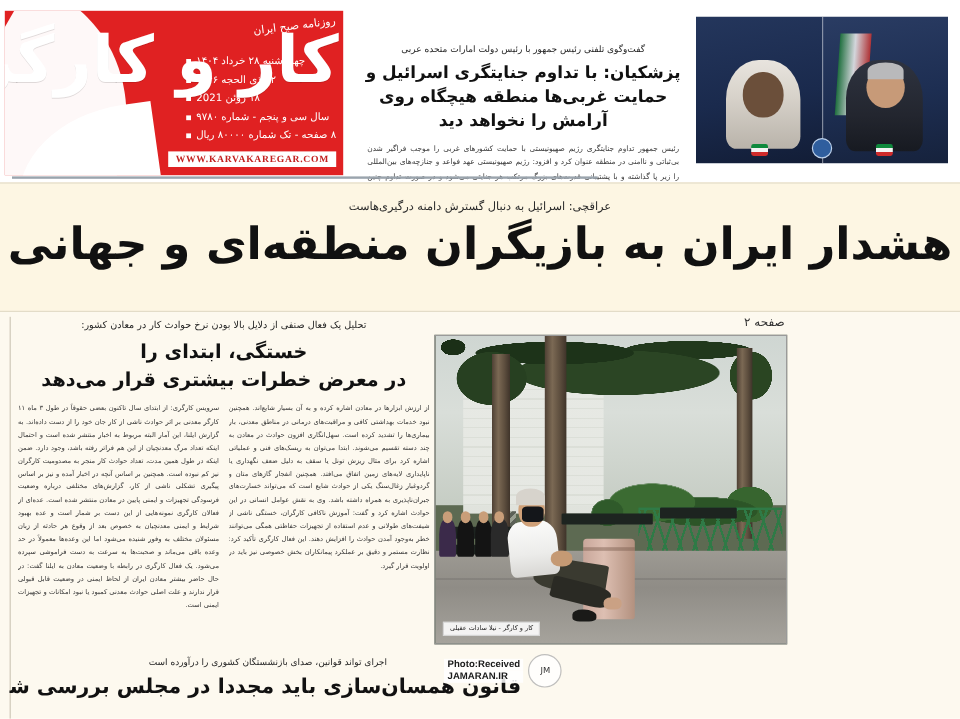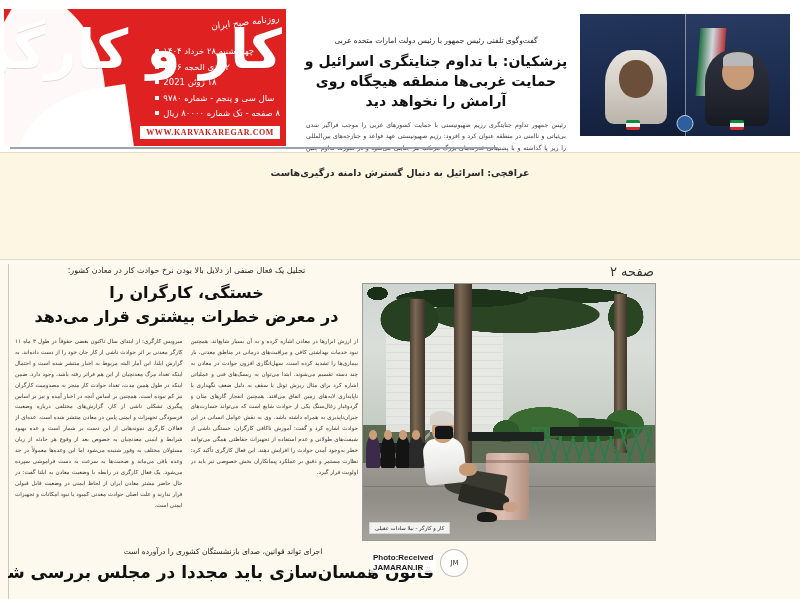--- a/index.html
+++ b/index.html
@@ -276,21 +276,20 @@
     border-top: 1px solid #e3dcc8;
     border-bottom: 1px solid #e3dcc8;
     text-align: center;
     box-sizing: border-box;
     padding-top: 14px;
   }
   .hero-kicker {
     font-size: 9.5px;
     color: #2a2a2a;
     margin-bottom: 4px;
-    font-weight: bold;
   }
   .hero-title {
     font-size: 37px;
     font-weight: bold;
     color: #111111;
     line-height: 1.18;
     letter-spacing: -.5px;
     white-space: nowrap;
   }
 
@@ -345,21 +344,21 @@
 
   
   .photo-block {
     flex: 1;
     box-sizing: border-box;
     padding: 0 4px 0 2px;
     display: flex;
     flex-direction: column;
   }
   .page-marker {
-    font-size: 13px;
+    font-size: 10px;
     color: #333;
     margin: 0 2px 4px 0;
     text-align: right;
   }
   .photo-frame {
     position: relative;
     width: 100%;
     height: 258px;
     border: 1px solid #9a9a9a;
     box-sizing: border-box;
@@ -681,28 +680,29 @@
         <div class="lp-badge ir"></div>
         <div class="lp-seal"></div>
       </div>
     </div>
 
     <div class="lead-rule"></div>
   </div>
 
   <div class="hero">
     <div class="hero-kicker">عراقچی: اسرائیل به دنبال گسترش دامنه درگیری‌هاست</div>
+    <div class="hero-title">هشدار ایران به بازیگران منطقه‌ای و جهانی</div>
   </div>
 
   <div class="main">
 
     <div class="story-right">
       <div class="sr-kicker">تحلیل یک فعال صنفی از دلایل بالا بودن نرخ حوادث کار در معادن کشور:</div>
       <div class="sr-title">
-        <div>خستگی، کارگران را</div>
+        <div>خستگی، ابتدای را</div>
         <div>در معرض خطرات بیشتری قرار می‌دهد</div>
       </div>
       <div class="sr-cols">
         <div class="sr-col">سرویس کارگری: از ابتدای سال تاکنون بعضی حقوقاً در طول ۳ ماه ۱۱ کارگر معدنی بر اثر حوادث ناشی از کار جان خود را از دست داده‌اند. به گزارش ایلنا، این آمار البته مربوط به اخبار منتشر شده است و احتمال اینکه تعداد مرگ معدنچیان از این هم فراتر رفته باشد، وجود دارد. ضمن اینکه در طول همین مدت، تعداد حوادث کار منجر به مصدومیت کارگران نیز کم نبوده است. همچنین بر اساس آنچه در اخبار آمده و نیز بر اساس پیگیری تشکلی ناشی از کار، گزارش‌های مختلفی درباره وضعیت فرسودگی تجهیزات و ایمنی پایین در معادن منتشر شده است. عده‌ای از فعالان کارگری نمونه‌هایی از این دست بر شمار است و عده بهبود شرایط و ایمنی معدنچیان به خصوص بعد از وقوع هر حادثه از زبان مسئولان مختلف به وفور شنیده می‌شود اما این وعده‌ها معمولاً در حد وعده باقی می‌ماند و صحبت‌ها به سرعت به دست فراموشی سپرده می‌شود. یک فعال کارگری در رابطه با وضعیت معادن به ایلنا گفت: در حال حاضر بیشتر معادن ایران از لحاظ ایمنی در وضعیت قابل قبولی قرار ندارند و علت اصلی حوادث معدنی کمبود یا نبود امکانات و تجهیزات ایمنی است.</div>
         <div class="sr-col">از ارزش ابزارها در معادن اشاره کرده و به آن بسیار شایع‌اند. همچنین نبود خدمات بهداشتی کافی و مراقبت‌های درمانی در مناطق معدنی، بار بیماری‌ها را تشدید کرده است. سهل‌انگاری افزون حوادث در معادن به چند دسته تقسیم می‌شوند. ابتدا می‌توان به ریسک‌های فنی و عملیاتی اشاره کرد برای مثال ریزش تونل یا سقف به دلیل ضعف نگهداری یا ناپایداری لایه‌های زمین اتفاق می‌افتد. همچنین انفجار گازهای متان و گردوغبار زغال‌سنگ یکی از حوادث شایع است که می‌تواند خسارت‌های جبران‌ناپذیری به همراه داشته باشد. وی به نقش عوامل انسانی در این حوادث اشاره کرد و گفت: آموزش ناکافی کارگران، خستگی ناشی از شیفت‌های طولانی و عدم استفاده از تجهیزات حفاظتی همگی می‌توانند خطر به‌وجود آمدن حوادث را افزایش دهند. این فعال کارگری تأکید کرد: نظارت مستمر و دقیق بر عملکرد پیمانکاران بخش خصوصی نیز باید در اولویت قرار گیرد.</div>
       </div>
     </div>
 
     <div class="photo-block">
       <div class="page-marker">صفحه ۲</div>

